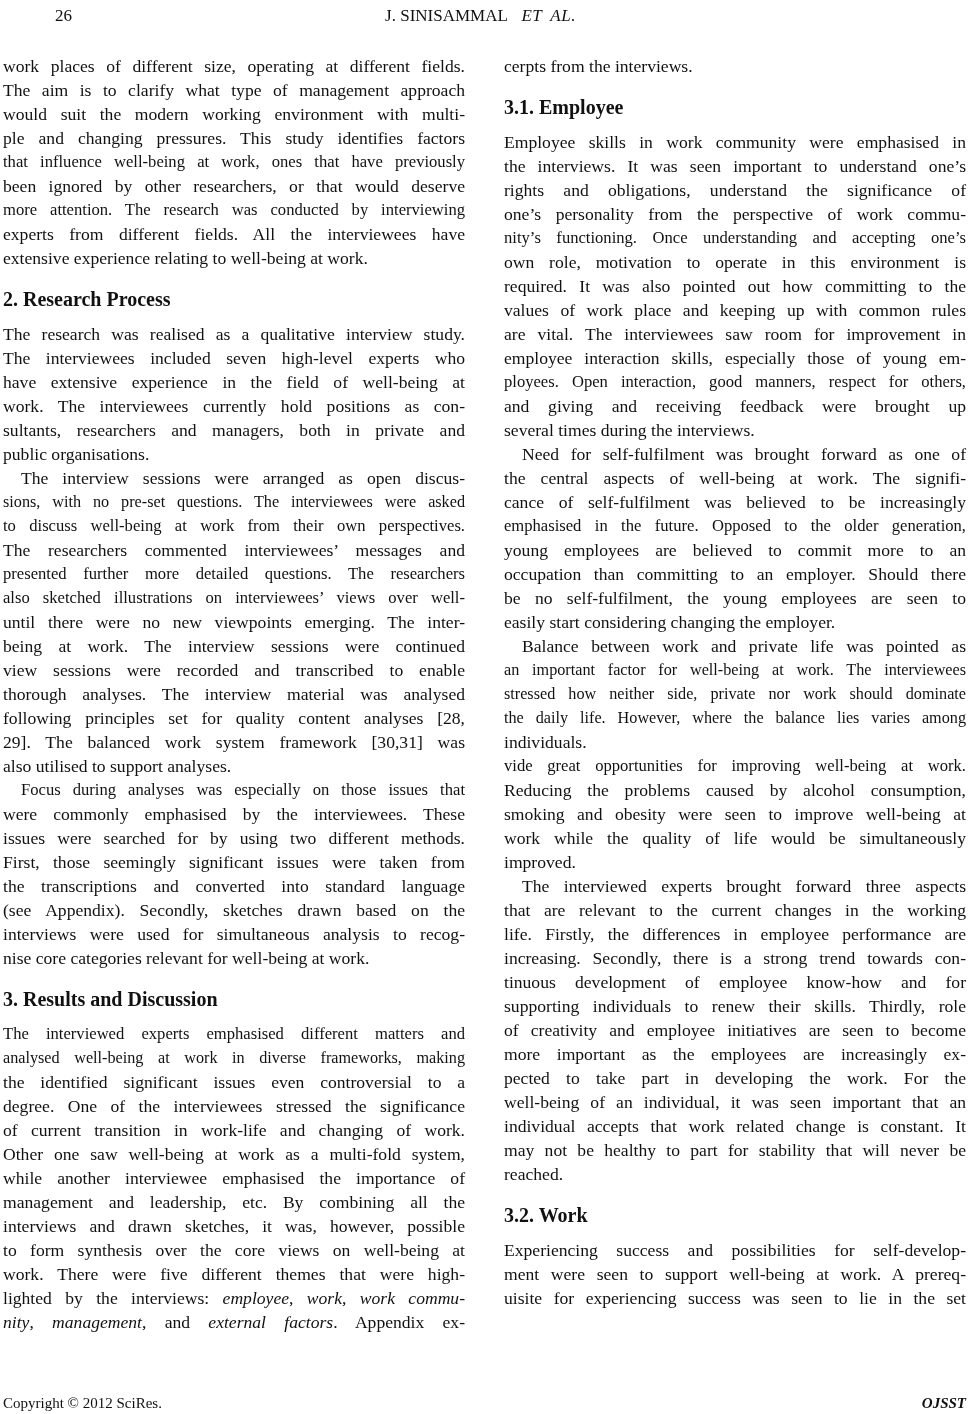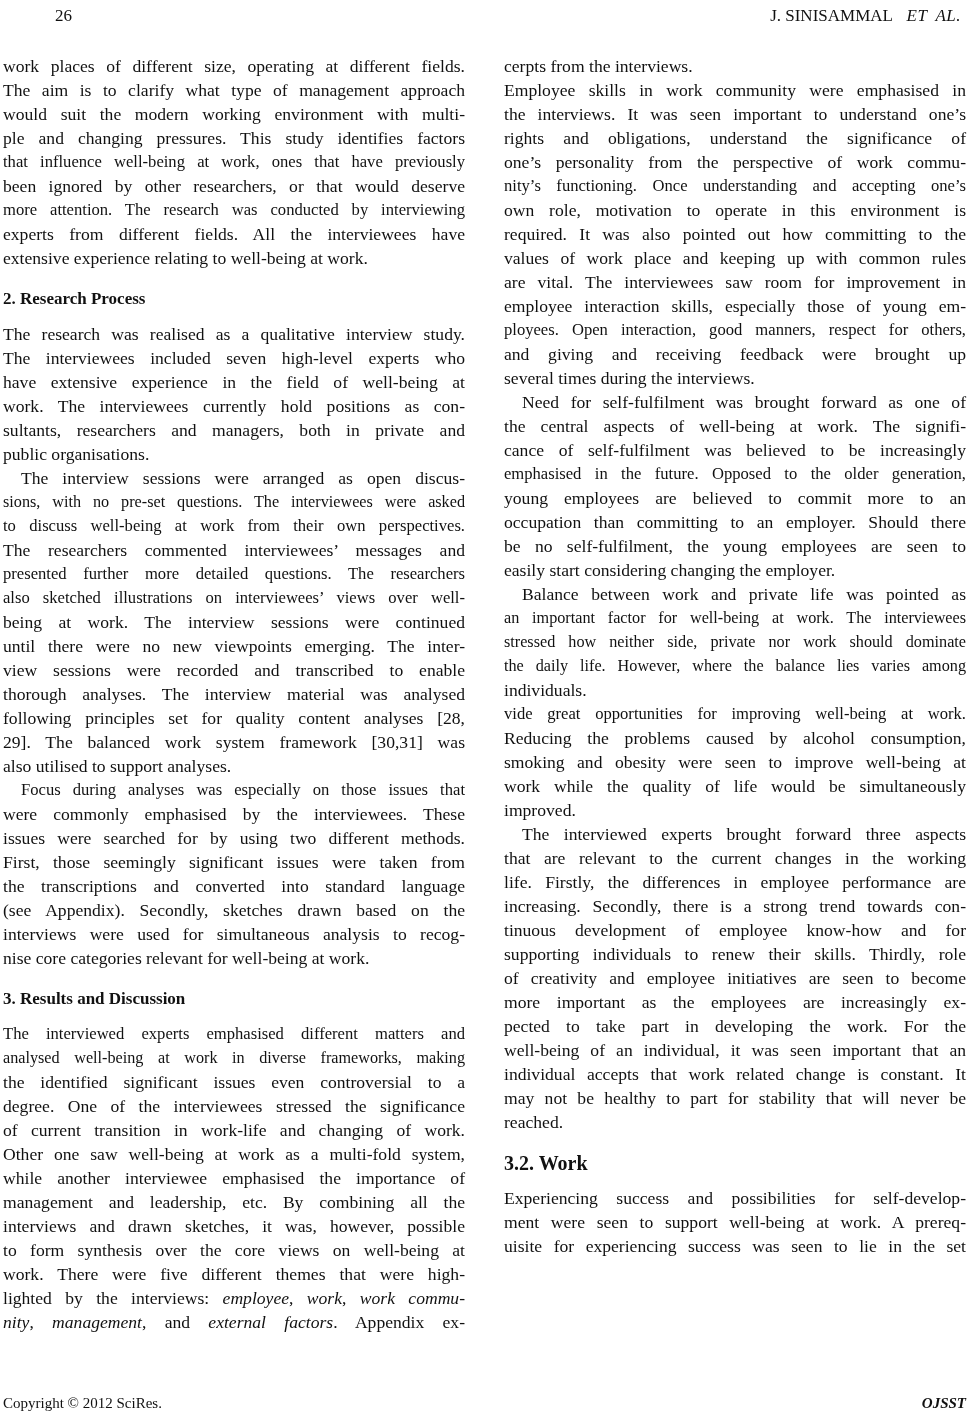--- a/index.html
+++ b/index.html
@@ -6,39 +6,39 @@
     body {
       width: 969px; height: 1414px; position: relative; overflow: hidden;
       font-family: "Liberation Serif", "DejaVu Serif", serif;
       color: #111111;
     }
     .running-head {
       position: absolute; top: 4px; left: 0; width: 969px; height: 24px;
       font-size: 17px; line-height: 24px;
     }
     .page-num { position: absolute; left: 16px; top: 0; margin-left: 39px; }
-    .head-authors { position: absolute; left: 0; width: 969px; top: 0; text-align: right; }
+    .head-authors { position: absolute; left: 0; width: 969px; top: 0; text-align: center; }
     .head-authors .etal { font-style: italic; margin-left: 10px; letter-spacing: 0.5px; }
     .head-authors .etal span { margin-right: 8px; }
 
     .col { position: absolute; top: 54px; width: 462px; }
     .col-left { left: 3px; }
     .col-right { left: 504px; }
 
     .line {
       display: block; height: 24px; line-height: 24px;
       font-size: 17.6px; white-space: nowrap;
       text-align: justify; text-align-last: justify;
     }
     .line.last { text-align-last: left; }
     .line.indent { text-indent: 18px; }
     .line.tight { font-size: 16.6px; }
     .line.tighter { font-size: 16.2px; }
     .heading {
-      display: block; font-weight: bold; font-size: 17px;
+      display: block; font-weight: bold; font-size: 20px;
       line-height: 26px; height: 26px;
       margin-top: 16px; margin-bottom: 10px;
     }
     .heading.sub { font-size: 20px; }
     em { }
 
     .footer {
       position: absolute; top: 1392px; left: 0; width: 969px; height: 22px;
       font-size: 15px; line-height: 22px;
     }
@@ -78,22 +78,22 @@
     <span class="line">sultants, researchers and managers, both in private and</span>
     <span class="line last">public organisations.</span>
   </div>
   <div>
     <span class="line indent">The interview sessions were arranged as open discus-</span>
     <span class="line tighter">sions, with no pre-set questions. The interviewees were asked</span>
     <span class="line tight">to discuss well-being at work from their own perspectives.</span>
     <span class="line">The researchers commented interviewees’ messages and</span>
     <span class="line tight">presented further more detailed questions. The researchers</span>
     <span class="line tight">also sketched illustrations on interviewees’ views over well-</span>
+    <span class="line">until there were no new viewpoints emerging. The inter-</span>
     <span class="line">being at work. The interview sessions were continued</span>
-    <span class="line">until there were no new viewpoints emerging. The inter-</span>
     <span class="line">view sessions were recorded and transcribed to enable</span>
     <span class="line">thorough analyses. The interview material was analysed</span>
     <span class="line">following principles set for quality content analyses [28,</span>
     <span class="line">29]. The balanced work system framework [30,31] was</span>
     <span class="line last">also utilised to support analyses.</span>
   </div>
   <div>
     <span class="line indent tight">Focus during analyses was especially on those issues that</span>
     <span class="line">were commonly emphasised by the interviewees. These</span>
     <span class="line">issues were searched for by using two different methods.</span>
@@ -118,20 +118,21 @@
     <span class="line">to form synthesis over the core views on well-being at</span>
     <span class="line">work. There were five different themes that were high-</span>
     <span class="line"><span>lighted by the interviews: </span><em>employee</em><span>, </span><em>work</em><span>, </span><em>work commu-</em></span>
     <span class="line"><em>nity</em><span>, </span><em>management</em><span>, and </span><em>external factors</em><span>. Appendix ex-</span></span>
   </div>
 </div>
 
 <div class="col col-right">
   <span class="line last">cerpts from the interviews.</span>
 
+  <h3 class="heading sub">3.1. Employee</h3>
   <div>
     <span class="line">Employee skills in work community were emphasised in</span>
     <span class="line">the interviews. It was seen important to understand one’s</span>
     <span class="line">rights and obligations, understand the significance of</span>
     <span class="line">one’s personality from the perspective of work commu-</span>
     <span class="line tight">nity’s functioning. Once understanding and accepting one’s</span>
     <span class="line">own role, motivation to operate in this environment is</span>
     <span class="line">required. It was also pointed out how committing to the</span>
     <span class="line">values of work place and keeping up with common rules</span>
     <span class="line">are vital. The interviewees saw room for improvement in</span>

